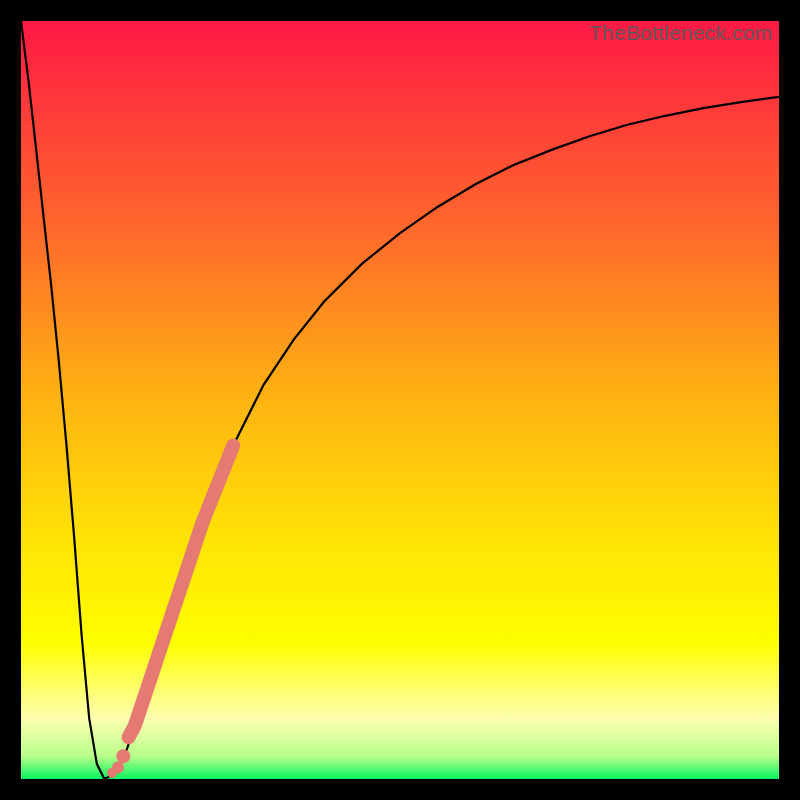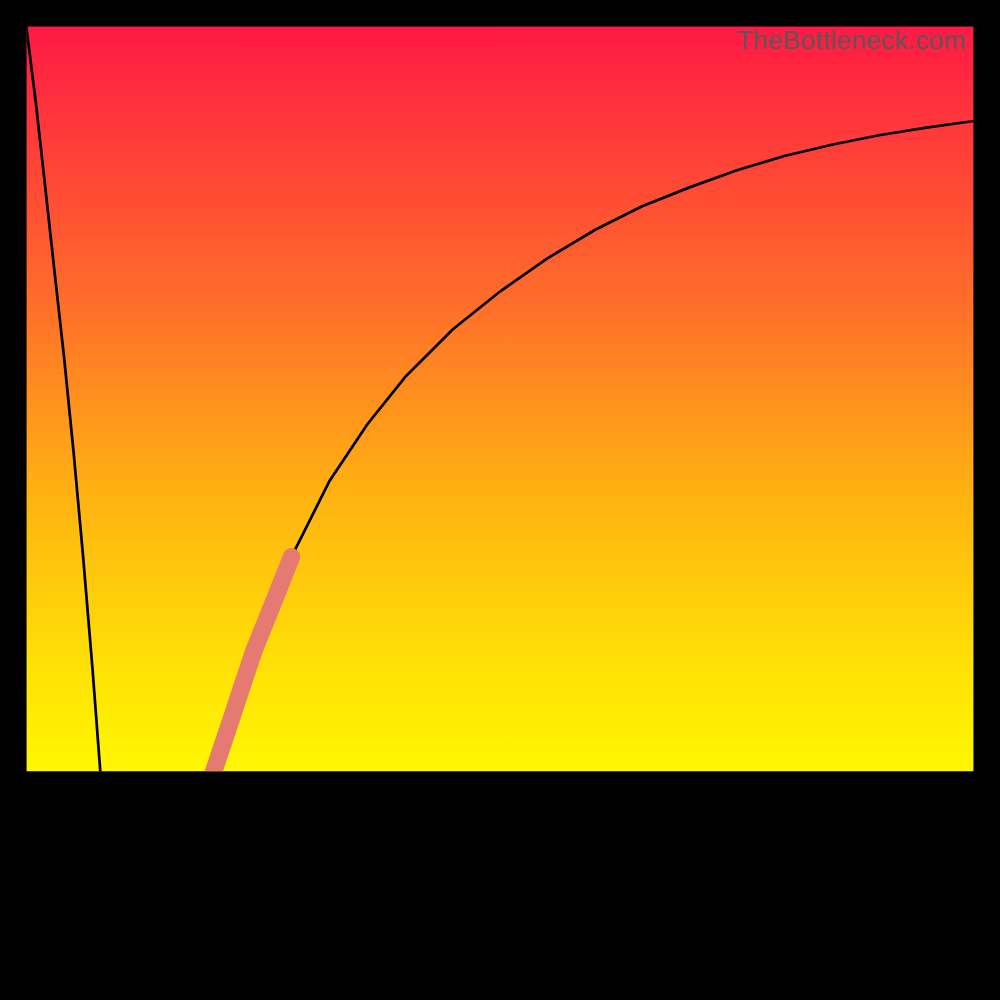--- a/index.html
+++ b/index.html
@@ -15,21 +15,21 @@
     position: absolute;
     left: 0; top: 0;
     width: 800px; height: 800px;
     background: #000;
   }
   .plot {
     position: absolute;
     left: 21px;
     top: 21px;
     width: 758px;
-    height: 596px;
+    height: 758px;
     overflow: hidden;
   }
   .watermark {
     position: absolute;
     top: 0px;
     right: 6px;
     color: #58585a;
     font-size: 21px;
     font-weight: 400;
     letter-spacing: 0.2px;

